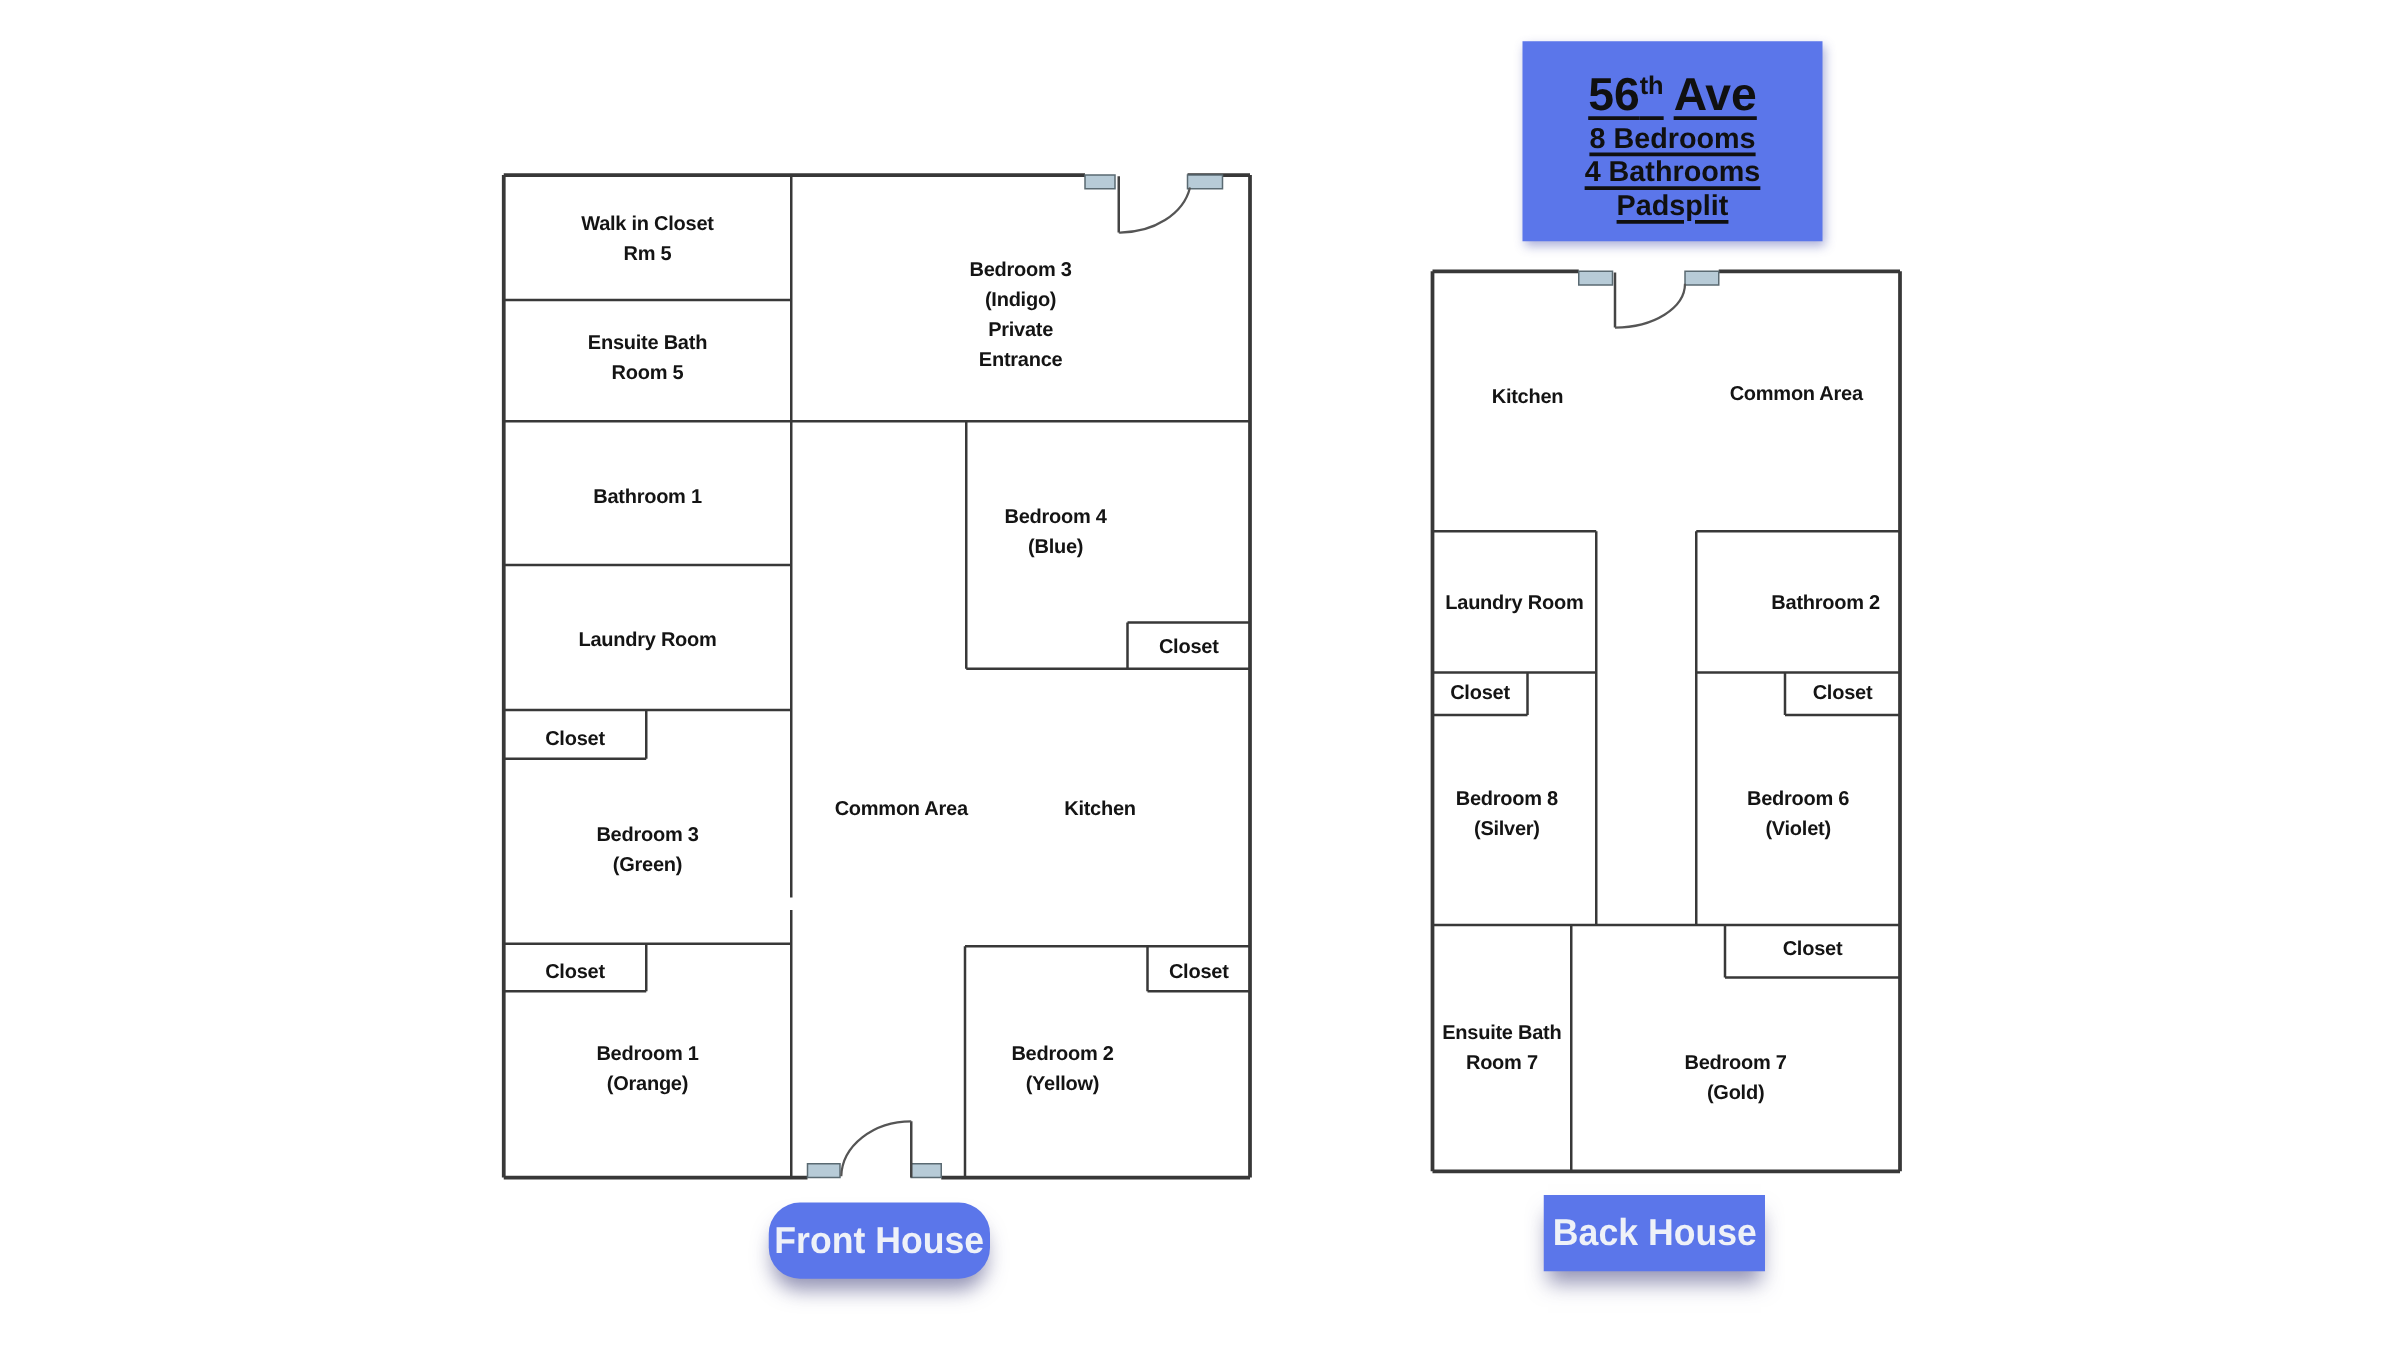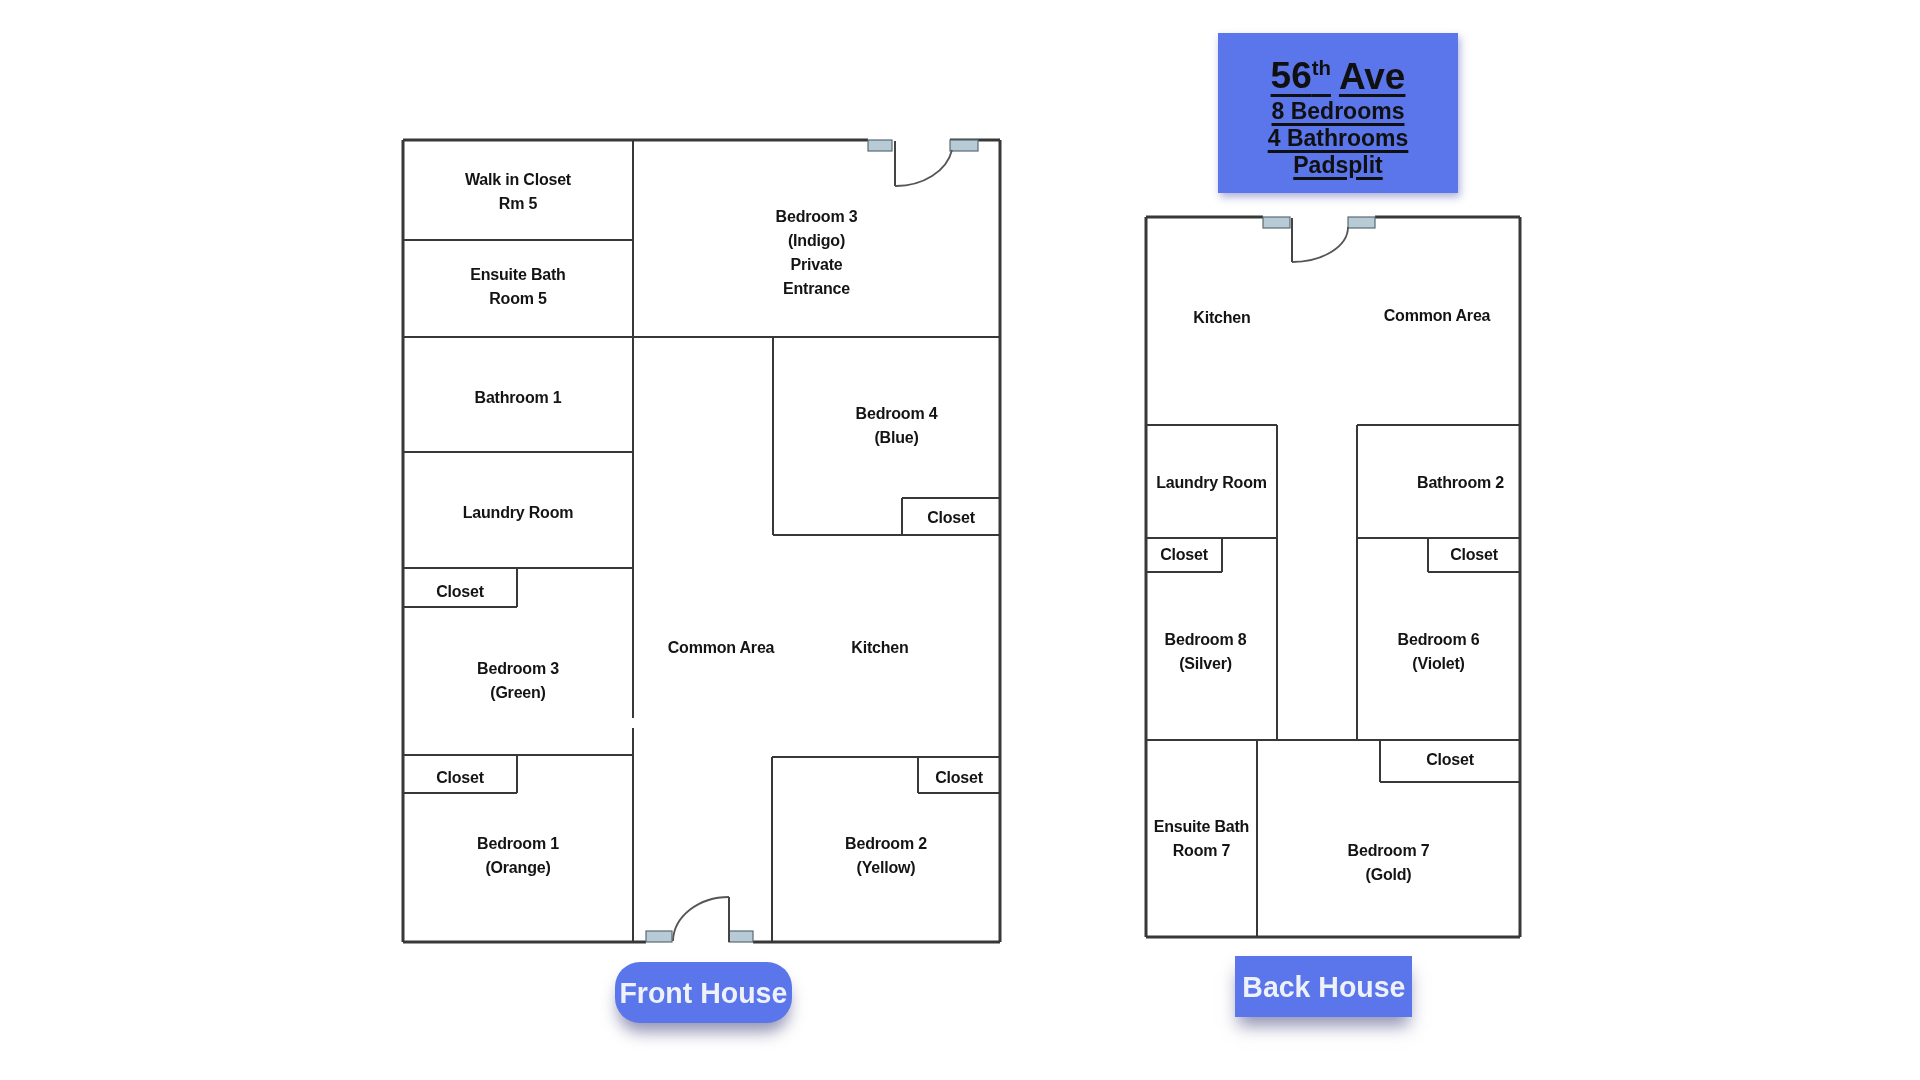--- a/index.html
+++ b/index.html
@@ -116,27 +116,27 @@
   <div class="room-label" style="left:403px; top:580px; width:114px;">Closet</div>
   <div class="room-label" style="left:403px; top:657px; width:230px;">Bedroom 3
 (Green)</div>
   <div class="room-label" style="left:403px; top:766px; width:114px;">Closet</div>
   <div class="room-label" style="left:403px; top:832px; width:230px;">Bedroom 1
 (Orange)</div>
   <div class="room-label" style="left:633px; top:205px; width:367px;">Bedroom 3
 (Indigo)
 Private
 Entrance</div>
-  <div class="room-label" style="left:792px; top:402px; width:209px;">Bedroom 4
+  <div class="room-label" style="left:740px; top:402px; width:209px;">Bedroom 4
 (Blue)</div>
   <div class="room-label" style="left:902px; top:506px; width:98px;">Closet</div>
   <div class="room-label" style="left:641px; top:636px; width:160px;">Common Area</div>
   <div class="room-label" style="left:800px; top:636px; width:160px;">Kitchen</div>
   <div class="room-label" style="left:918px; top:766px; width:82px;">Closet</div>
-  <div class="room-label" style="left:772px; top:832px; width:228px;">Bedroom 2
+  <div class="room-label" style="left:736px; top:832px; width:228px;">Bedroom 2
 (Yellow)</div>
 
   <div class="room-label" style="left:1132px; top:306px; width:180px;">Kitchen</div>
   <div class="room-label" style="left:1337px; top:304px; width:200px;">Common Area</div>
   <div class="room-label" style="left:1146px; top:471px; width:131px;">Laundry Room</div>
   <div class="room-label" style="left:1146px; top:543px; width:76px;">Closet</div>
   <div class="room-label" style="left:1146px; top:628px; width:119px;">Bedroom 8
 (Silver)</div>
   <div class="room-label" style="left:1357px; top:471px; width:163px;margin-left:22px;">Bathroom 2</div>
   <div class="room-label" style="left:1428px; top:543px; width:92px;">Closet</div>

